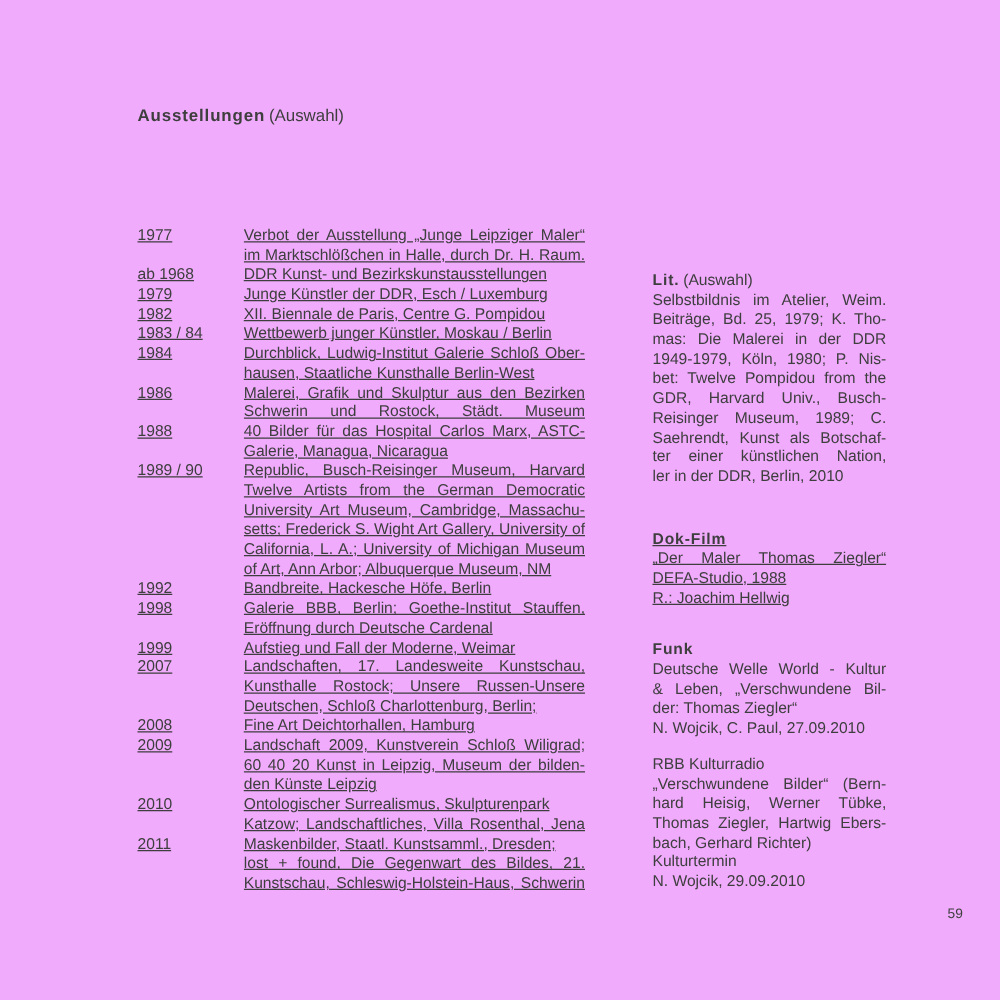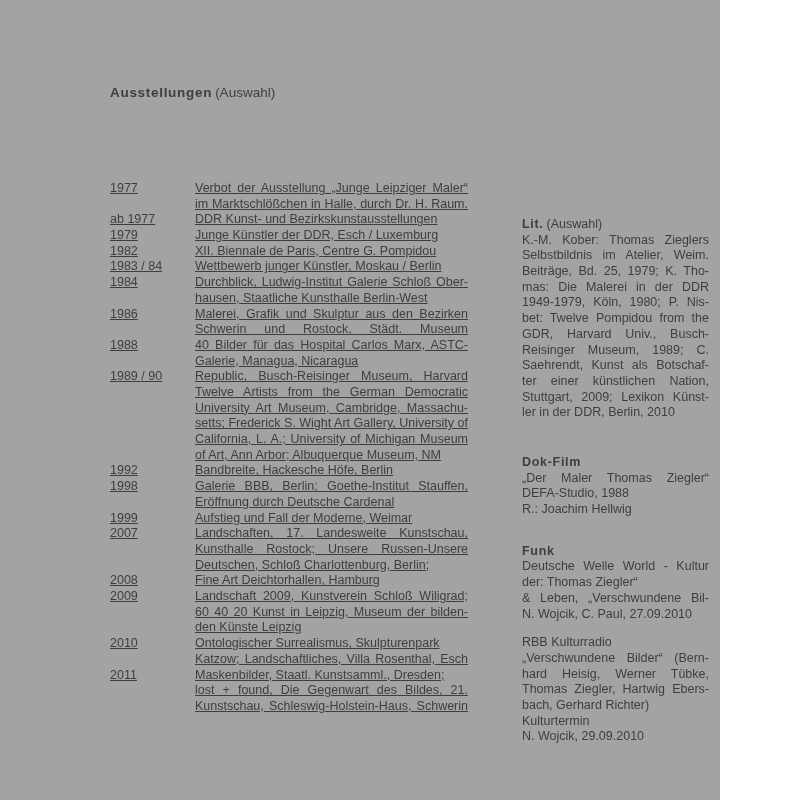--- a/index.html
+++ b/index.html
@@ -1,53 +1,53 @@
 <!DOCTYPE html>
 <html><head>
 <meta charset="utf-8">
 <style>
   html,body{margin:0;padding:0;background:#ffffff;}
-  .page{position:relative;width:720px;height:800px;background:#a3a3a3;
+  .page{position:relative;width:800px;height:800px;background:#f0abfc;
         font-family:"Liberation Sans",sans-serif;color:#3e3e3e;
         font-size:12.5px;line-height:15.7px;overflow:hidden;}
   .title{position:absolute;left:110px;top:84px;margin:0;font-size:13.5px;
          font-weight:normal;line-height:17px;}
   .b{font-weight:bold;letter-spacing:0.7px;}
   .qual{margin-left:3px;}
   .exhibitions{position:absolute;left:110px;top:181px;width:358px;}
   .row{display:flex;text-decoration:underline;}
   .year{width:85px;flex:0 0 85px;}
   .desc{width:273px;}
   .ln{white-space:nowrap;}
   .ln.j{white-space:normal;text-align:justify;text-align-last:justify;
         max-height:15.7px;overflow:hidden;}
   .rightcol{position:absolute;left:522px;top:181px;width:187px;margin-top:36px;}
   .sec-heading{white-space:nowrap;}
-  .sec-dok{margin-top:34px;}
+  .sec-dok{margin-top:34px;text-decoration:underline;}
   .sec-funk{margin-top:26px;}
   .para2{margin-top:13px;}
   .pagenum{position:absolute;left:722px;top:724px;font-size:11px;margin-left:36px;}
 </style>
 </head>
 <body>
 
 <div class="page">
 
   <h1 class="title"><span class="b">Ausstellungen</span><span class="qual">(Auswahl)</span></h1>
 
   <div class="exhibitions" id="exhibitions">
       <div class="row">
         <div class="year">1977</div>
         <div class="desc">
           <div class="ln j">Verbot der Ausstellung „Junge Leipziger Maler“</div>
           <div class="ln j">im Marktschlößchen in Halle, durch Dr. H. Raum.</div>
         </div>
       </div>
       <div class="row">
-        <div class="year">ab 1977</div>
+        <div class="year">ab 1968</div>
         <div class="desc">
           <div class="ln">DDR Kunst- und Bezirkskunstausstellungen</div>
         </div>
       </div>
       <div class="row">
         <div class="year">1979</div>
         <div class="desc">
           <div class="ln">Junge Künstler der DDR, Esch / Luxemburg</div>
         </div>
       </div>
@@ -133,68 +133,66 @@
         <div class="desc">
           <div class="ln j">Landschaft 2009, Kunstverein Schloß Wiligrad;</div>
           <div class="ln j">60 40 20 Kunst in Leipzig, Museum der bilden-</div>
           <div class="ln">den Künste Leipzig</div>
         </div>
       </div>
       <div class="row">
         <div class="year">2010</div>
         <div class="desc">
           <div class="ln">Ontologischer Surrealismus, Skulpturenpark</div>
-          <div class="ln j">Katzow; Landschaftliches, Villa Rosenthal, Esch</div>
+          <div class="ln j">Katzow; Landschaftliches, Villa Rosenthal, Jena</div>
         </div>
       </div>
       <div class="row">
         <div class="year">2011</div>
         <div class="desc">
           <div class="ln">Maskenbilder, Staatl. Kunstsamml., Dresden;</div>
           <div class="ln j">lost + found, Die Gegenwart des Bildes, 21.</div>
           <div class="ln j">Kunstschau, Schleswig-Holstein-Haus, Schwerin</div>
         </div>
       </div>
     </div>
 
   <div class="rightcol">
 
     <section class="sec sec-lit">
       <div class="sec-heading"><span class="b">Lit.</span><span class="qual">(Auswahl)</span></div>
       <div id="lit-lines">
-          <div class="ln j">K.-M. Kober: Thomas Zieglers</div>
           <div class="ln j">Selbstbildnis im Atelier, Weim.</div>
           <div class="ln j">Beiträge, Bd. 25, 1979; K. Tho-</div>
           <div class="ln j">mas: Die Malerei in der DDR</div>
           <div class="ln j">1949-1979, Köln, 1980; P. Nis-</div>
           <div class="ln j">bet: Twelve Pompidou from the</div>
           <div class="ln j">GDR, Harvard Univ., Busch-</div>
           <div class="ln j">Reisinger Museum, 1989; C.</div>
           <div class="ln j">Saehrendt, Kunst als Botschaf-</div>
           <div class="ln j">ter einer künstlichen Nation,</div>
-          <div class="ln j">Stuttgart, 2009; Lexikon Künst-</div>
           <div class="ln">ler in der DDR, Berlin, 2010</div>
         </div>
     </section>
 
     <section class="sec sec-dok">
       <div class="sec-heading b">Dok-Film</div>
       <div id="dok-lines">
           <div class="ln j">„Der Maler Thomas Ziegler“</div>
           <div class="ln">DEFA-Studio, 1988</div>
           <div class="ln">R.: Joachim Hellwig</div>
         </div>
     </section>
 
     <section class="sec sec-funk">
       <div class="sec-heading b">Funk</div>
       <div id="funk-para-0">
           <div class="ln j">Deutsche Welle World - Kultur</div>
+          <div class="ln j">&amp; Leben, „Verschwundene Bil-</div>
           <div class="ln">der: Thomas Ziegler“</div>
-          <div class="ln j">&amp; Leben, „Verschwundene Bil-</div>
           <div class="ln">N. Wojcik, C. Paul, 27.09.2010</div>
         </div>
       <div id="funk-para-1" class="para2">
           <div class="ln">RBB Kulturradio</div>
           <div class="ln j">„Verschwundene Bilder“ (Bern-</div>
           <div class="ln j">hard Heisig, Werner Tübke,</div>
           <div class="ln j">Thomas Ziegler, Hartwig Ebers-</div>
           <div class="ln">bach, Gerhard Richter)</div>
           <div class="ln">Kulturtermin</div>
           <div class="ln">N. Wojcik, 29.09.2010</div>

